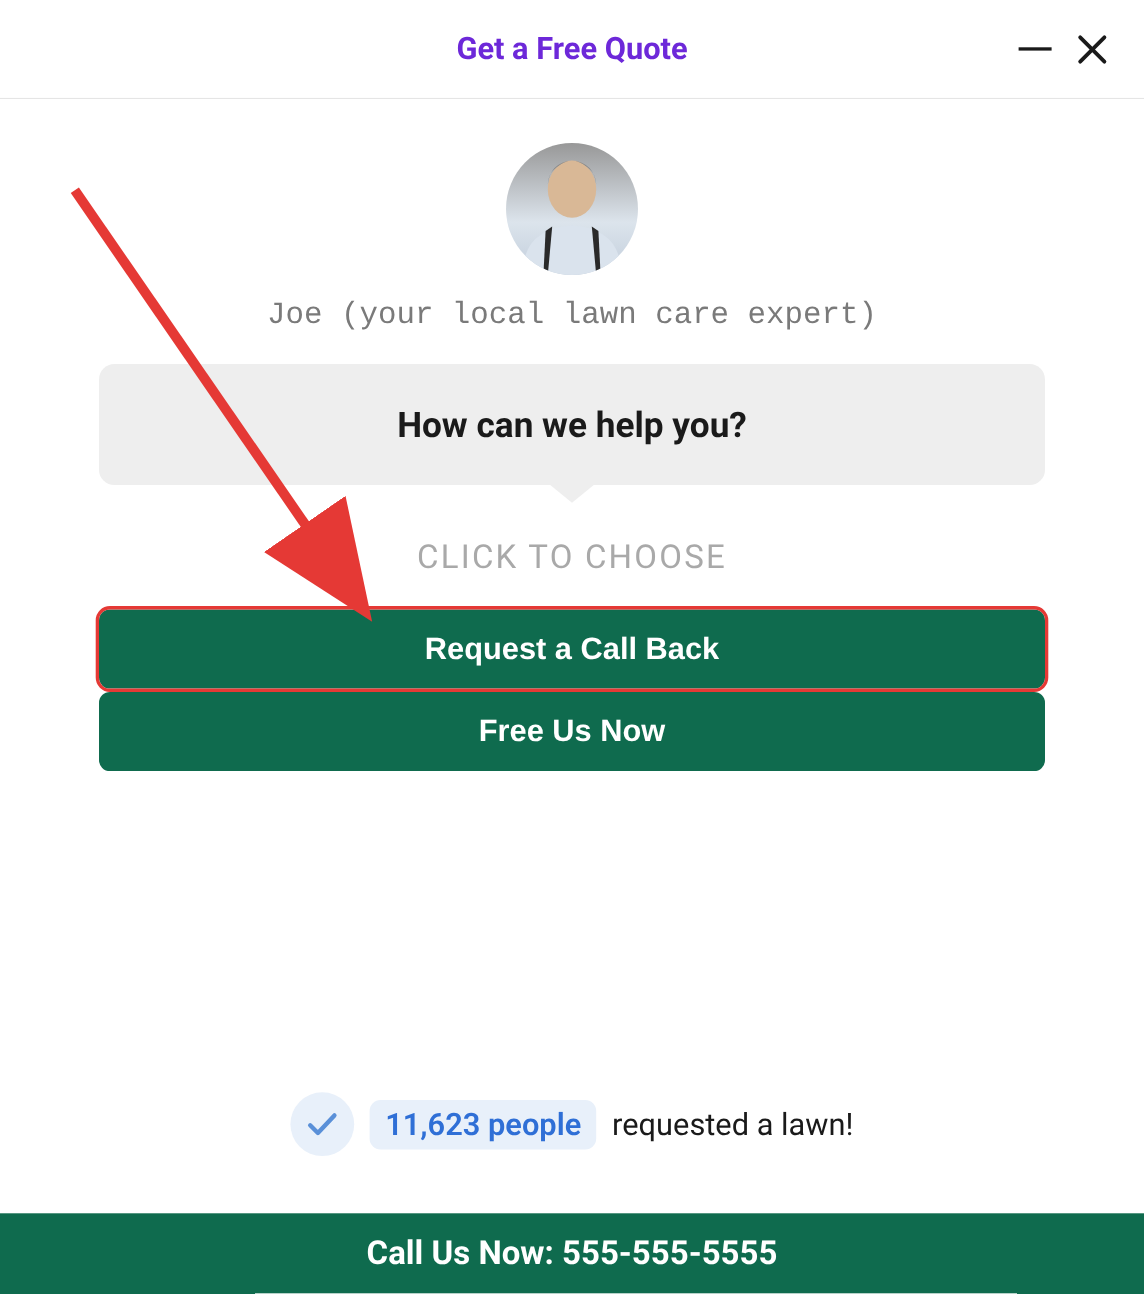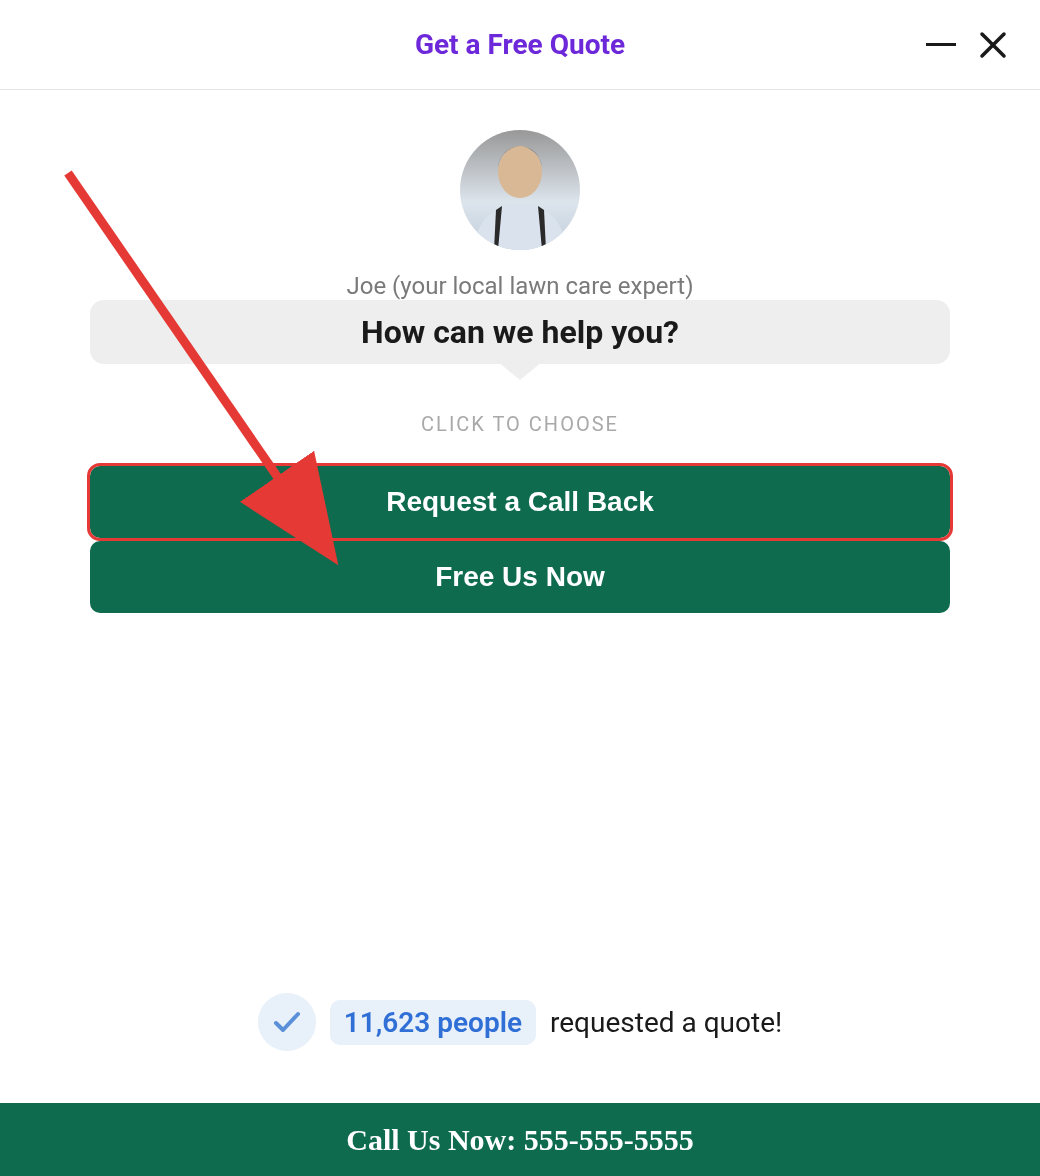--- a/index.html
+++ b/index.html
@@ -73,27 +73,29 @@
     }
     .avatar-person {
       position: absolute;
       bottom: 0;
       left: 50%;
       transform: translateX(-50%);
       width: 100%;
       height: 100%;
     }
     .expert-label {
-      font-size: 24px;
+      font-size: 28px;
       color: #7a7a7a;
+      margin-bottom: 28px;
+      font-family: Liberation Mono, monospace;
     }
     .question-bubble {
       background: #eeeeee;
       border-radius: 14px;
-      padding: 13px 20px;
+      padding: 36px 20px;
       position: relative;
       margin-bottom: 48px;
     }
     .question-text {
       font-size: 32px;
       font-weight: 700;
       color: #1a1a1a;
     }
     .question-bubble::after {
       content: "";
@@ -101,21 +103,21 @@
       bottom: -16px;
       left: 50%;
       transform: translateX(-50%);
       width: 0;
       height: 0;
       border-left: 22px solid transparent;
       border-right: 22px solid transparent;
       border-top: 18px solid #eeeeee;
     }
     .choose-label {
-      font-size: 20px;
+      font-size: 30px;
       color: #a9a9a9;
       letter-spacing: 2px;
       margin-bottom: 30px;
     }
     .option-btn {
       width: 100%;
       padding: 20px;
       font-size: 28px;
       font-weight: 700;
       color: #ffffff;
@@ -171,21 +173,20 @@
       position: absolute;
       bottom: 0;
       left: 0;
       right: 0;
       height: 73px;
       background: #0f6b4e;
       display: flex;
       align-items: center;
       justify-content: center;
       cursor: pointer;
-      font-family: Liberation Serif, serif;
     }
     .footer-text {
       font-size: 30px;
       font-weight: 700;
       color: #ffffff;
     }
   </style>
 </head>
 <body>
 
@@ -232,18 +233,18 @@
   <line x1="10" y1="10" x2="265" y2="380" stroke="#e53935" stroke-width="9" marker-end="url(#arrowhead)"></line>
 </svg>
 
 <div class="stats-row">
   <div class="check-badge">
     <svg width="32" height="32" viewBox="0 0 32 32">
       <path d="M 5 17 L 12 24 L 27 8" stroke="#5a90d8" stroke-width="4" fill="none" stroke-linecap="round" stroke-linejoin="round"></path>
     </svg>
   </div>
   <span class="people-pill">11,623 people</span>
-  <span class="stats-text">requested a quote!</span>
+  <span class="stats-text">requested a lawn!</span>
 </div>
 
 <div class="footer-bar">
   <div class="footer-text">Call Us Now: 555-555-5555</div>
 </div>
 
 </body></html>

